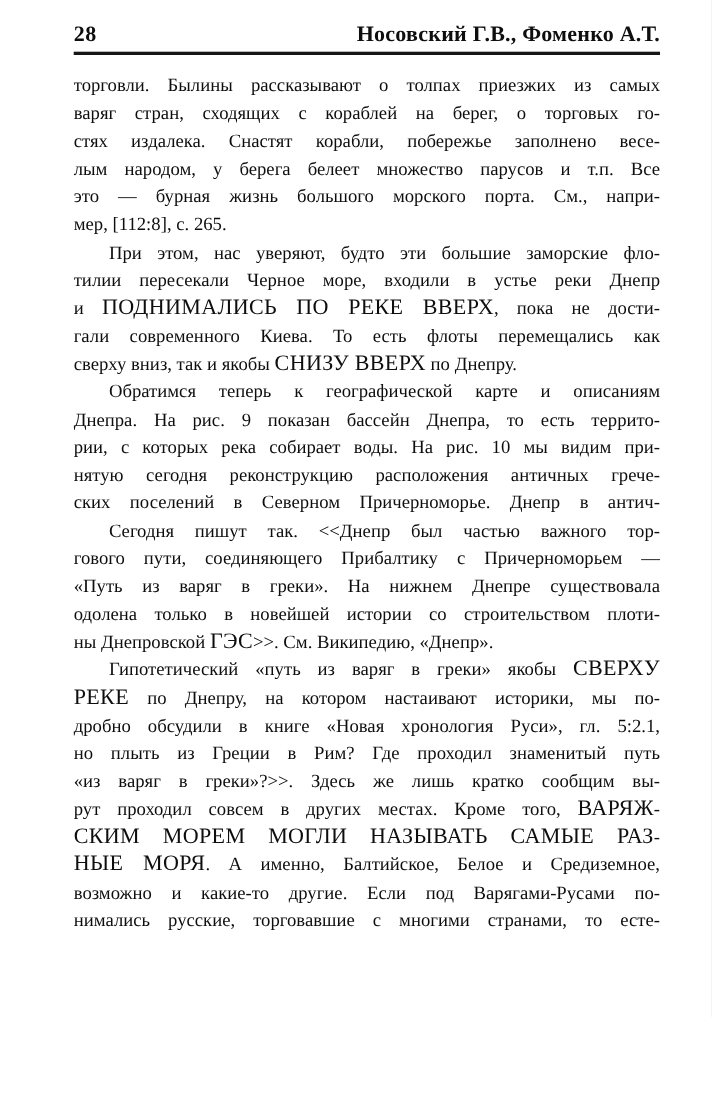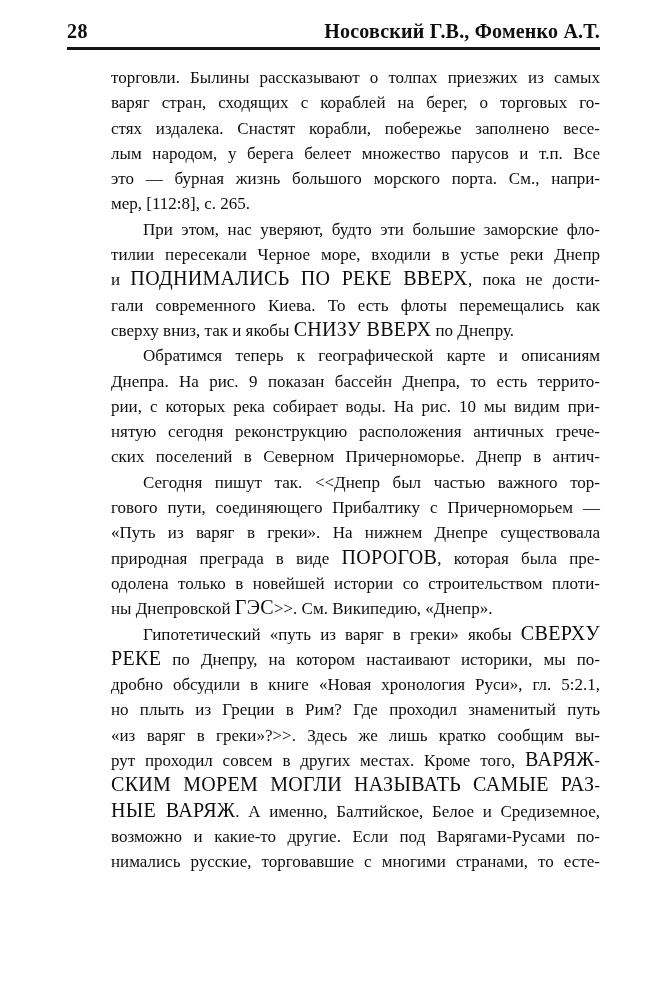--- a/index.html
+++ b/index.html
@@ -40,21 +40,20 @@
   .page-body {
     margin-top: 15px;
     font-size: 17px;
     line-height: 25.3px;
   }
   .paragraph { margin: 0; }
   .line {
     text-align: justify;
     text-align-last: justify;
     white-space: normal;
-    margin-left: 44px;
   }
   .line.lastline { text-align-last: left; }
   .paragraph.indent .line.firstline { text-indent: 32px; }
   .caps {
     font-size: 1.18em;
     line-height: 1;
     letter-spacing: 0.3px;
   }
 </style>
 </head>
@@ -87,31 +86,30 @@
           <div class="line firstline">Обратимся теперь к географической карте и описаниям</div>
           <div class="line">Днепра. На рис. 9 показан бассейн Днепра, то есть террито-</div>
           <div class="line">рии, с которых река собирает воды. На рис. 10 мы видим при-</div>
           <div class="line">нятую сегодня реконструкцию расположения античных грече-</div>
           <div class="line">ских поселений в Северном Причерноморье. Днепр в антич-</div>
         </div>
         <div class="paragraph indent">
           <div class="line firstline">Сегодня пишут так. &lt;&lt;Днепр был частью важного тор-</div>
           <div class="line">гового пути, соединяющего Прибалтику с Причерноморьем —</div>
           <div class="line">«Путь из варяг в греки». На нижнем Днепре существовала</div>
-          <div class="line">природная преграда в виде <span class="caps">ПОРОГОВ</span>, которая была пре-</div>
           <div class="line">одолена только в новейшей истории со строительством плоти-</div>
           <div class="line lastline">ны Днепровской <span class="caps">ГЭС</span>&gt;&gt;. См. Википедию, «Днепр».</div>
         </div>
         <div class="paragraph indent">
           <div class="line firstline">Гипотетический «путь из варяг в греки» якобы <span class="caps">СВЕРХУ</span></div>
           <div class="line"><span class="caps">РЕКЕ</span> по Днепру, на котором настаивают историки, мы по-</div>
           <div class="line">дробно обсудили в книге «Новая хронология Руси», гл. 5:2.1,</div>
           <div class="line">но плыть из Греции в Рим? Где проходил знаменитый путь</div>
           <div class="line">«из варяг в греки»?&gt;&gt;. Здесь же лишь кратко сообщим вы-</div>
           <div class="line">рут проходил совсем в других местах. Кроме того, <span class="caps">ВАРЯЖ</span>-</div>
           <div class="line"><span class="caps">СКИМ МОРЕМ МОГЛИ НАЗЫВАТЬ САМЫЕ РАЗ</span>-</div>
-          <div class="line"><span class="caps">НЫЕ ВАРЯЖ</span>. А именно, Балтийское, Белое и Средиземное,</div>
+          <div class="line"><span class="caps">НЫЕ МОРЯ</span>. А именно, Балтийское, Белое и Средиземное,</div>
           <div class="line">возможно и какие-то другие. Если под Варягами-Русами по-</div>
           <div class="line">нимались русские, торговавшие с многими странами, то есте-</div>
         </div>
       </div>
   </div>
 </div>
 
 </body></html>

